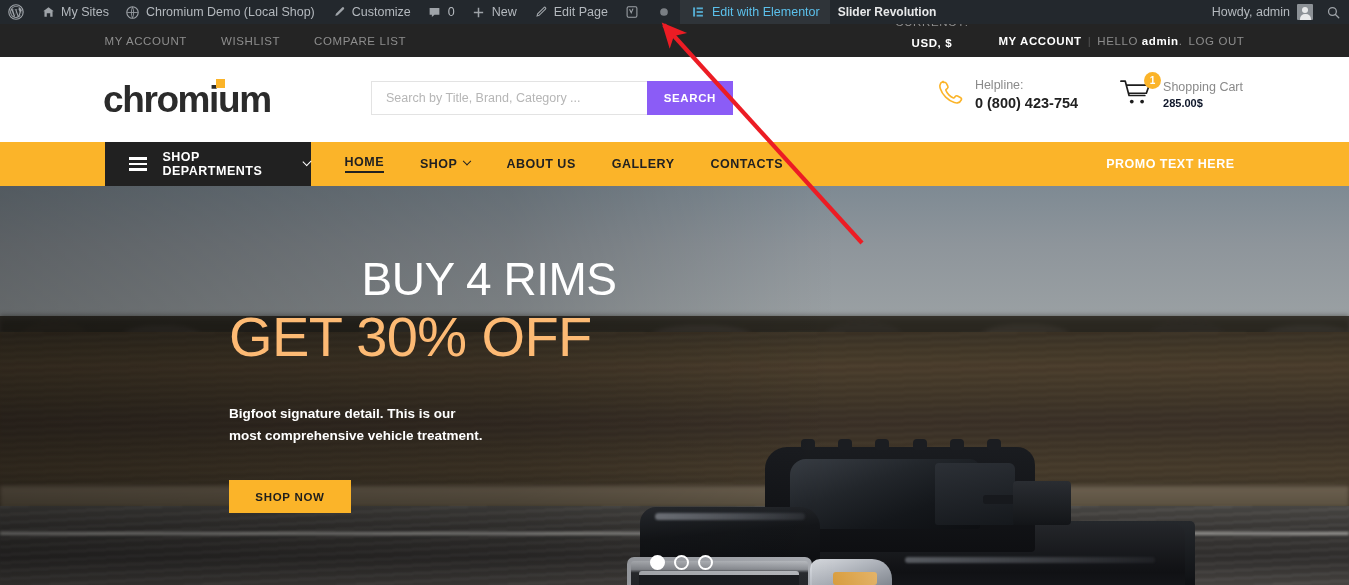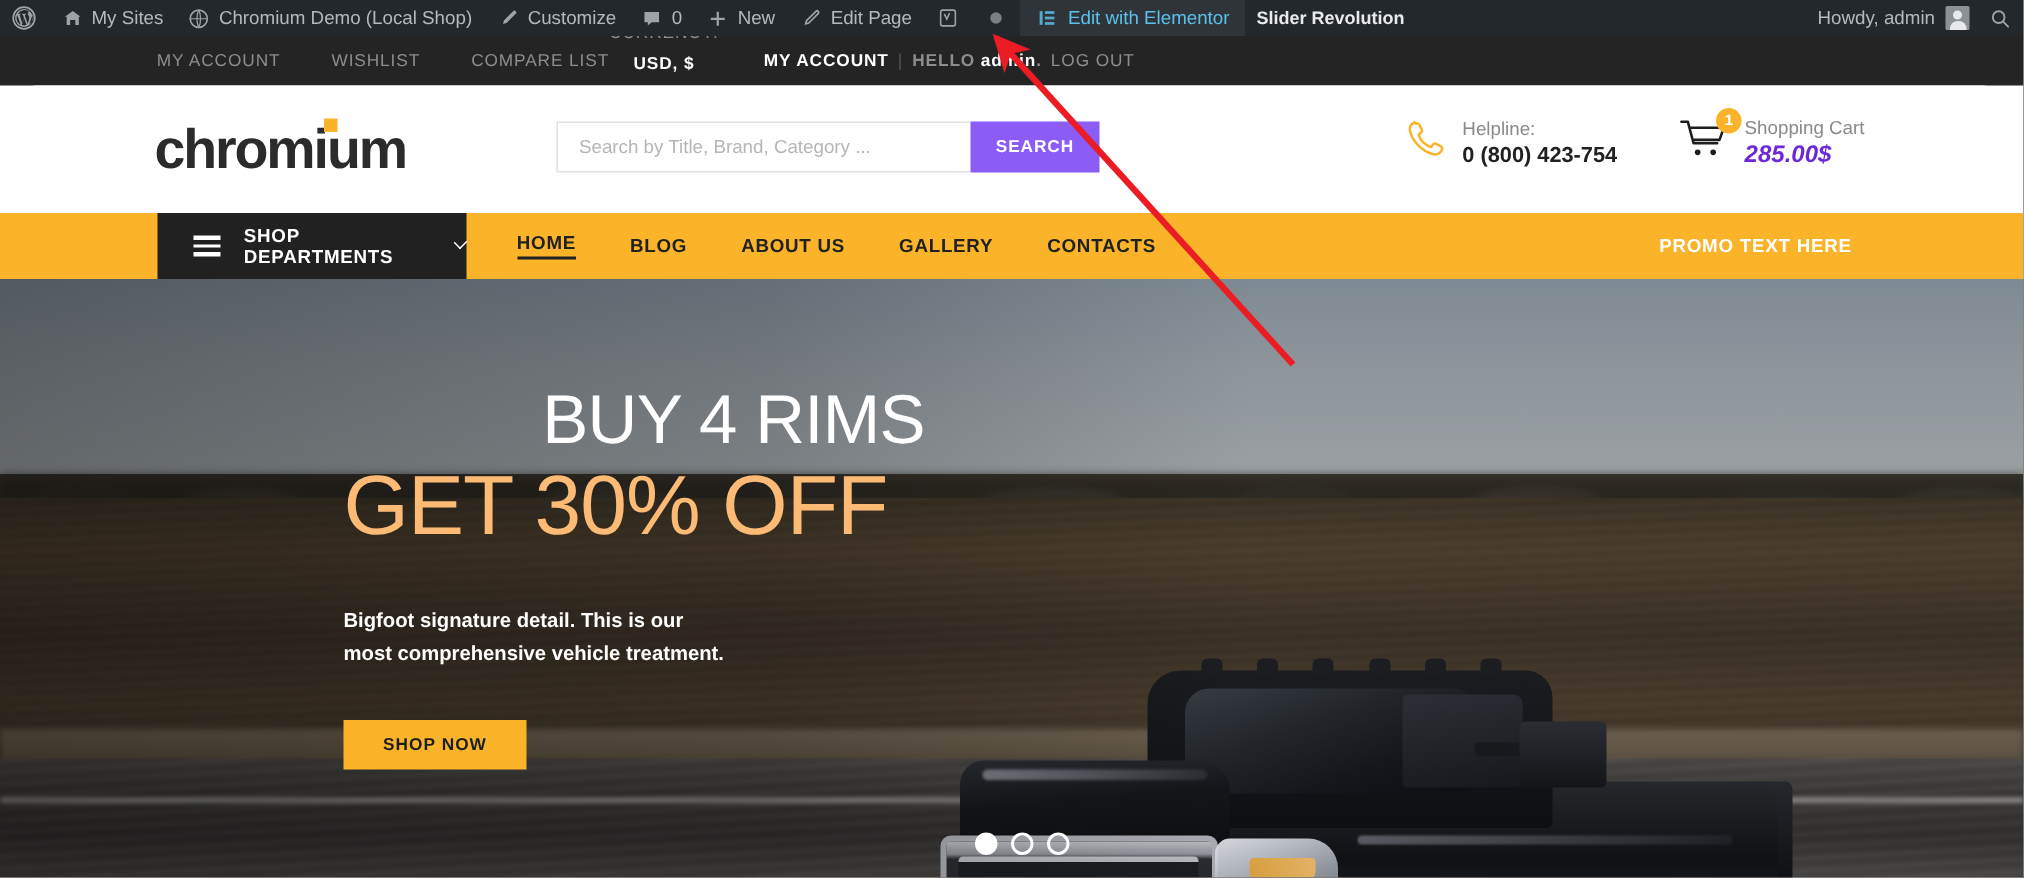--- a/index.html
+++ b/index.html
@@ -43,35 +43,35 @@
     width:11px; height:8px; border-radius:5px 5px 0 0; background:#e8e9ea; }
 
   
   .topbar{
     position:relative; height:33px; width:1349px; background:#242424;
     display:flex; align-items:center; color:#8d8d8d;
     font-size:11.5px; letter-spacing:.6px;
   }
   .topbar-inner{
     width:1140px; margin:0 auto; height:33px;
-    display:flex; align-items:center; 
+    display:flex; align-items:center; justify-content:space-between;
   }
   .topbar-left{ display:flex; align-items:center; gap:34px; }
   .topbar-left a{ color:#8d8d8d; text-decoration:none; cursor:pointer; }
   .topbar-right{ display:flex; align-items:center; gap:30px; }
   .currency-wrap{ display:flex; align-items:center; gap:9px;flex-direction:column; }
   .currency-label{ color:#8d8d8d; }
   .currency-value{ color:#ffffff; font-weight:bold; }
   .caret{ display:inline-block; width:7px; height:7px;
     border-right:1.3px solid #9a9a9a; border-bottom:1.3px solid #9a9a9a;
     transform:rotate(45deg) translate(-2px,-2px); }
   .account-wrap{ display:flex; align-items:center; gap:6px; }
   .account-wrap .sep{ color:#555; }
   .acct-link{ color:#ffffff; font-weight:bold; text-decoration:none; cursor:pointer; }
-  .hello{ color:#8d8d8d;font-weight:bold; }
+  .hello{ color:#8d8d8d; }
   .hello b{ color:#ffffff; }
   .logout{ color:#8d8d8d; text-decoration:none; cursor:pointer; }
 
   
   .header{
     position:relative; height:85px; width:1346px; background:#fff;border-radius:24px;
   }
   .header-inner{
     width:1140px; margin:0 auto; height:85px;
     display:flex; align-items:center; position:relative;
@@ -111,21 +111,21 @@
   .helpline-txt .num{ font-size:14.5px; color:#212121; font-weight:bold; line-height:1.3; }
   .cart{ display:flex; align-items:center; gap:11px; cursor:pointer; }
   .cart-icon-wrap{ position:relative; }
   .cart-badge{
     position:absolute; top:-7px; right:-9px;
     width:17px; height:17px; border-radius:50%;
     background:#fbb429; color:#fff; font-size:10px; font-weight:bold;
     display:flex; align-items:center; justify-content:center;
   }
   .cart-txt .lab{ font-size:12.5px; color:#8a8a8a; line-height:1.45; }
-  .cart-txt .amt{ font-size:16px; color:#6d28d9; font-weight:bold; line-height:1.3;font-style:italic; }
+  .cart-txt .amt{ font-size:11px; color:#0f172a; font-weight:bold; line-height:1.3; }
 
   
   .navbar{
     position:relative; height:44px; width:1349px; background:#fbb429;
   }
   .nav-inner{
     width:1140px; margin:0 auto; height:44px; position:relative;
     display:flex; align-items:stretch;
   }
   .shopdept{
@@ -535,21 +535,22 @@
       </span>
       <span class="shopdept-label">SHOP DEPARTMENTS</span>
       <span class="caret2"></span>
     </div>
 
     <div class="mainmenu">
       <a class="mi active">
         <span class="mi-txt">HOME</span>
       </a>
       <a class="mi">
-        <span class="mi-txt">BLOG</span>
+        <span class="mi-txt">SHOP</span>
+        <span class="caret3"></span>
       </a>
       <a class="mi">
         <span class="mi-txt">ABOUT US</span>
       </a>
       <a class="mi">
         <span class="mi-txt">GALLERY</span>
       </a>
       <a class="mi">
         <span class="mi-txt">CONTACTS</span>
       </a>

